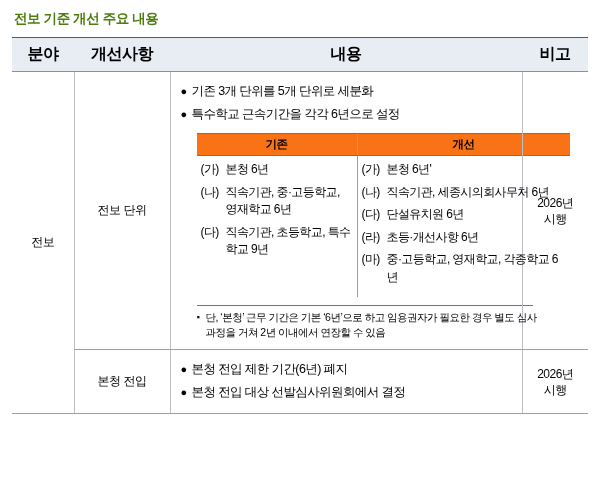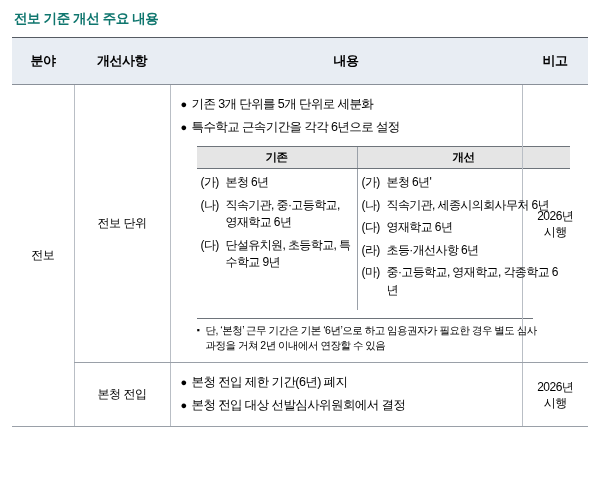--- a/index.html
+++ b/index.html
@@ -15,39 +15,39 @@
     overflow: hidden;
   }
   .page {
     width: 600px;
     height: 503px;
     position: relative;
     box-sizing: border-box;
     padding: 8px 12px 0 12px;
   }
   .doc-title {
-    color: #0f766e;
+    color: #4d7c0f;
     font-size: 13.5px;
     font-weight: bold;
     letter-spacing: -0.4px;
     margin: 2px 0 9px 2px;
   }
   table.main {
     border-collapse: collapse;
     width: 576px;
     table-layout: fixed;
   }
   table.main > thead > tr > th {
     background: #E8EDF3;
     border-top: 1.6px solid #555b63;
     border-bottom: 1px solid #8a9099;
-    font-size: 13px;
+    font-size: 16px;
     font-weight: bold;
     letter-spacing: -0.5px;
-    padding: 14px 2px;
+    padding: 6px 2px;
     text-align: center;
     vertical-align: middle;
   }
   table.main > tbody > tr > td {
     border-bottom: 1px solid #9aa0a8;
     font-size: 12px;
     vertical-align: middle;
     padding: 4px 6px;
     letter-spacing: -0.5px;
   }
@@ -79,21 +79,21 @@
   }
   .bullet .btext { line-height: 16px; }
 
   table.inner {
     border-collapse: collapse;
     width: 336px;
     margin: 2px 0 2px 20px;
     table-layout: fixed;
   }
   table.inner th {
-    background: #e5e5e5;
+    background: #f97316;
     border-top: 1px solid #6e747b;
     border-bottom: 1px solid #6e747b;
     font-size: 11.5px;
     font-weight: bold;
     padding: 3px 0;
     text-align: center;
     letter-spacing: -0.5px;
   }
   table.inner th.sep { border-left: 1px solid #9aa0a8; }
   table.inner td {
@@ -189,35 +189,35 @@
                   <div class="sub-item">
                     <span class="lbl">(가)</span>
                     <span class="txt">본청 6년</span>
                   </div>
                   <div class="sub-item">
                     <span class="lbl">(나)</span>
                     <span class="txt">직속기관,  중·고등학교,  영재학교 6년</span>
                   </div>
                   <div class="sub-item">
                     <span class="lbl">(다)</span>
-                    <span class="txt">단설유치원, 초등학교, 특수학교 9년</span>
+                    <span class="txt">직속기관, 초등학교, 특수학교 9년</span>
                   </div>
                 </td>
                 <td class="sep">
                   <div class="sub-item">
                     <span class="lbl">(가)</span>
                     <span class="txt u">본청 6년'</span>
                   </div>
                   <div class="sub-item">
                     <span class="lbl">(나)</span>
                     <span class="txt u">직속기관, 세종시의회사무처 6년</span>
                   </div>
                   <div class="sub-item">
                     <span class="lbl">(다)</span>
-                    <span class="txt u">영재학교 6년</span>
+                    <span class="txt u">단설유치원 6년</span>
                   </div>
                   <div class="sub-item">
                     <span class="lbl">(라)</span>
                     <span class="txt u">초등·개선사항 6년</span>
                   </div>
                   <div class="sub-item">
                     <span class="lbl">(마)</span>
                     <span class="txt u">중·고등학교, 영재학교, 각종학교 6년</span>
                   </div>
                 </td>

